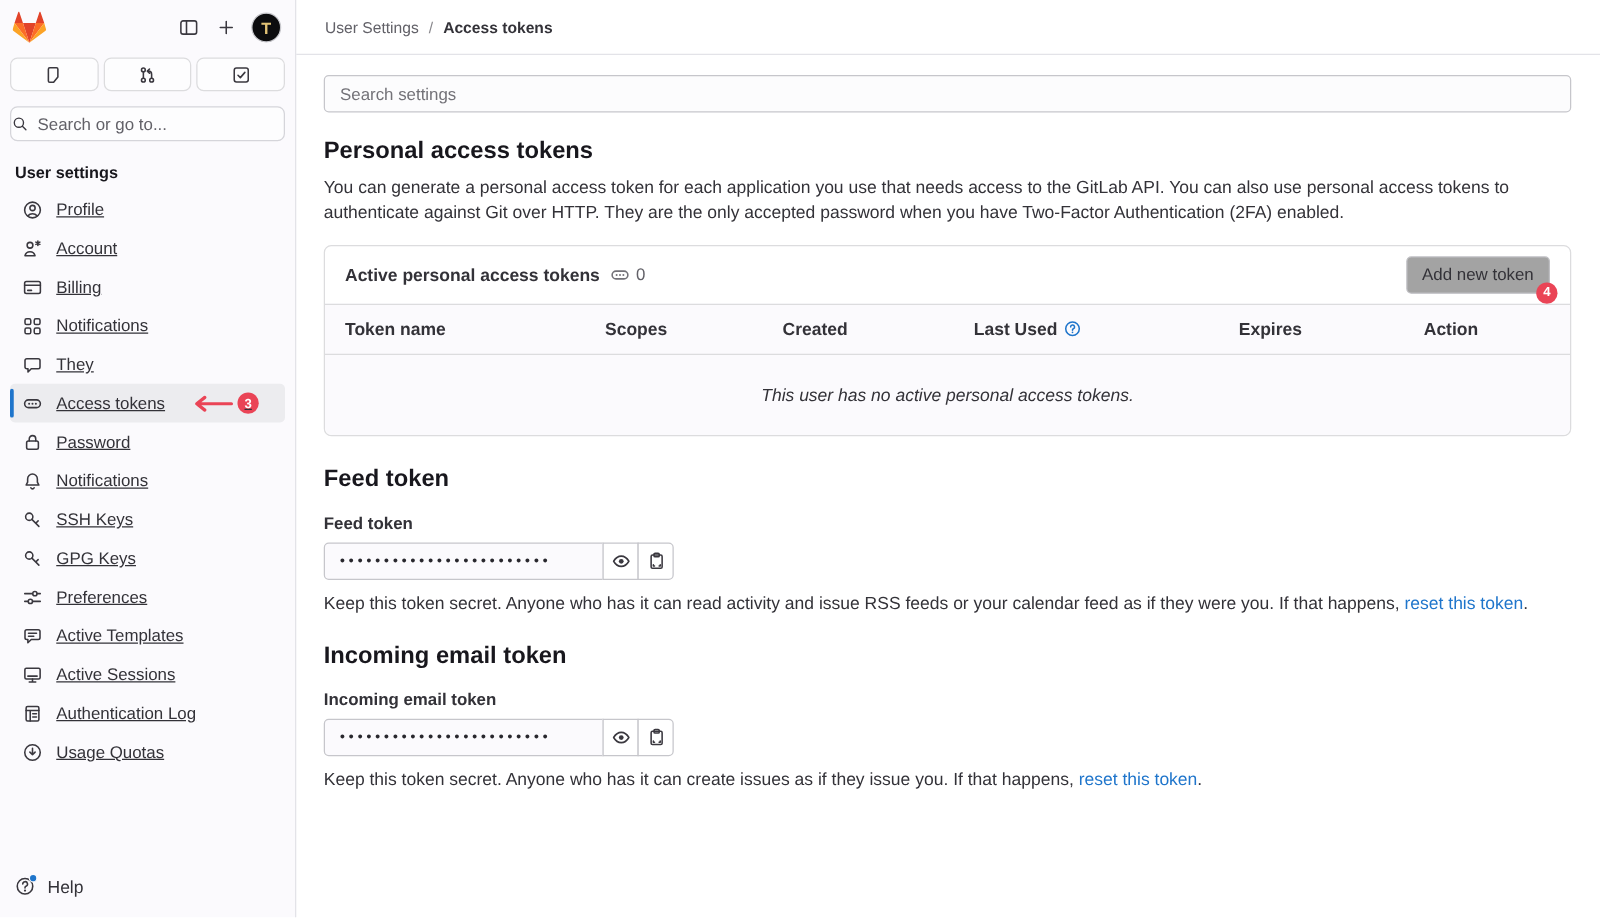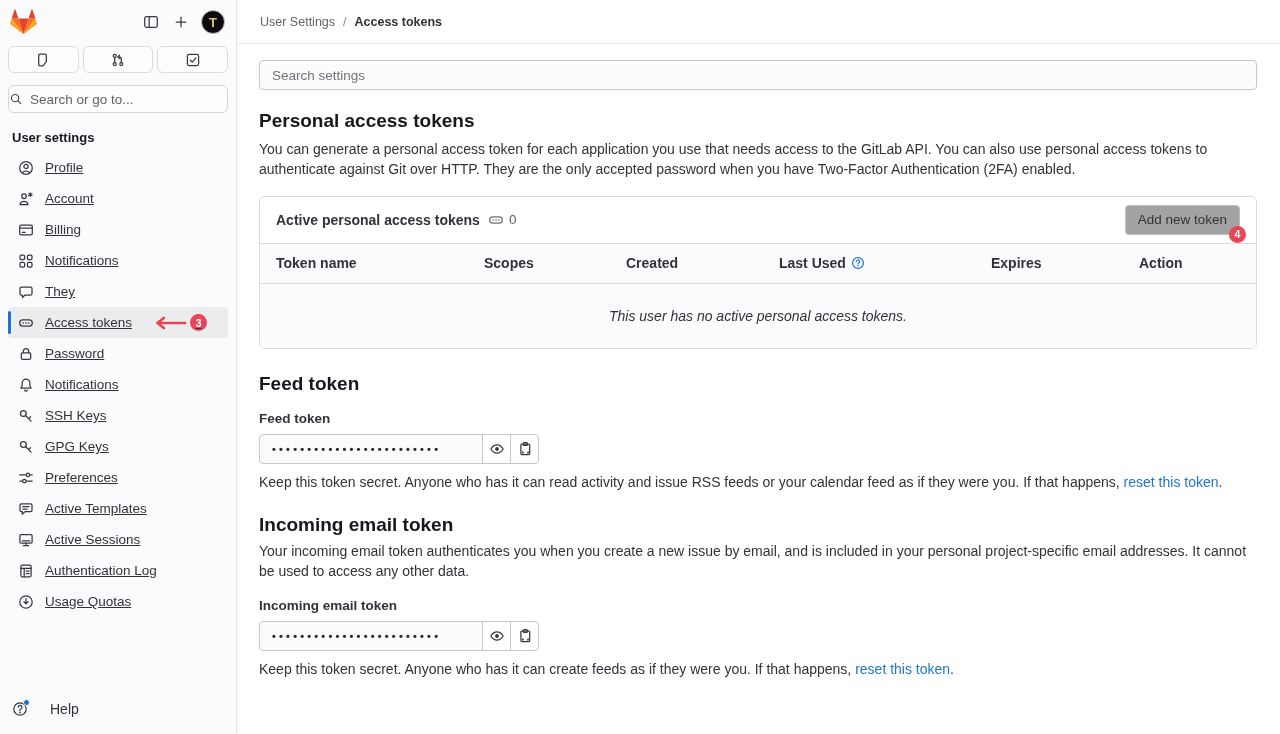--- a/index.html
+++ b/index.html
@@ -22,21 +22,21 @@
     display:flex; align-items:center; justify-content:center; cursor:pointer; }
   .sb-search { margin:12px 8px 0; height:28px; border:1px solid #d5d5da; border-radius:6px;
     background:#fdfdfe; display:flex; align-items:center; justify-content:flex-start; gap:7px;
     color:#626168; font-size:13.5px; cursor:pointer; }
   .sb-section-title { padding:17px 12px 7px; font-weight:700; font-size:13px; color:#18171d; }
   .nav { padding:0 8px; flex:1; overflow:hidden; }
   .nav-item { position:relative; display:flex; align-items:center; gap:11px; height:31px;
     padding:0 8px 0 10px; border-radius:4px; font-size:13.5px; color:#333238; cursor:pointer;text-decoration:underline; }
   .nav-item.active { background:#ececef; }
   .active-bar { position:absolute; left:0; top:4px; width:3px; height:23px; border-radius:2px; background:#1f75cb; }
-  .sb-help { margin-top:auto; padding:14px 12px 17px; display:flex; align-items:center; gap:22px;
+  .sb-help { margin-top:auto; padding:14px 12px 17px; display:flex; align-items:center; gap:10px;
     font-size:14px; cursor:pointer; }
   .help-wrap { position:relative; display:inline-flex; }
   .help-dot { position:absolute; right:-2px; top:-2px; width:7px; height:7px; border-radius:50%;
     background:#1f75cb; border:1.5px solid #fbfafd; }
 
   
   .ico { width:16px; height:16px; display:inline-flex; flex:none; }
   .ico svg { width:100%; height:100%; stroke:#3a383f; fill:none; stroke-width:1.25;
     stroke-linecap:round; stroke-linejoin:round; }
   .ico svg .f { fill:#3a383f; stroke:none; }
@@ -420,21 +420,20 @@
                 <rect x="3.9" y="3" width="8.8" height="10.6" rx="1.1"></rect>
                 <rect x="6.2" y="1.6" width="4.2" height="2.8" rx=".9"></rect>
                 <path d="M6.6 11.8h-.9v-.9M10.3 11.8h.9v-.9"></path>
               </svg>
             </span>
           </button>
       </div>
       <p class="note"><span>Keep this token secret. Anyone who has it can read activity and issue RSS feeds or your calendar feed as if they were you. If that happens, </span><a class="link">reset this token</a><span>.</span></p>
 
       <h2 class="section-title">Incoming email token</h2>
-      <p class="desc">Your incoming email token authenticates you when you create a new issue by email, and is included in your personal project-specific email addresses. It cannot be used to access any other data.</p>
       <div class="field-label">Incoming email token</div>
       <div class="input-group">
         <div class="token-input">
           <span class="dots">••••••••••••••••••••••••</span>
         </div>
         <button class="ig-btn">
             <span class="ico">
               <svg viewBox="0 0 16 16">
                 <path d="M1.9 8S4.3 3.9 8 3.9 14.1 8 14.1 8 11.7 12.1 8 12.1 1.9 8 1.9 8z"></path>
                 <circle class="f" cx="8" cy="8" r="1.9"></circle>
@@ -444,16 +443,16 @@
         <button class="ig-btn last">
             <span class="ico">
               <svg viewBox="0 0 16 16">
                 <rect x="3.9" y="3" width="8.8" height="10.6" rx="1.1"></rect>
                 <rect x="6.2" y="1.6" width="4.2" height="2.8" rx=".9"></rect>
                 <path d="M6.6 11.8h-.9v-.9M10.3 11.8h.9v-.9"></path>
               </svg>
             </span>
           </button>
       </div>
-      <p class="note"><span>Keep this token secret. Anyone who has it can create feeds as if they were you. If that happens, </span><a class="link">reset this token</a><span>.</span></p>
+      <p class="note"><span>Keep this token secret. Anyone who has it can create issues as if they issue you. If that happens, </span><a class="link">reset this token</a><span>.</span></p>
     </div>
   </main>
 </div>
 
 </body></html>

